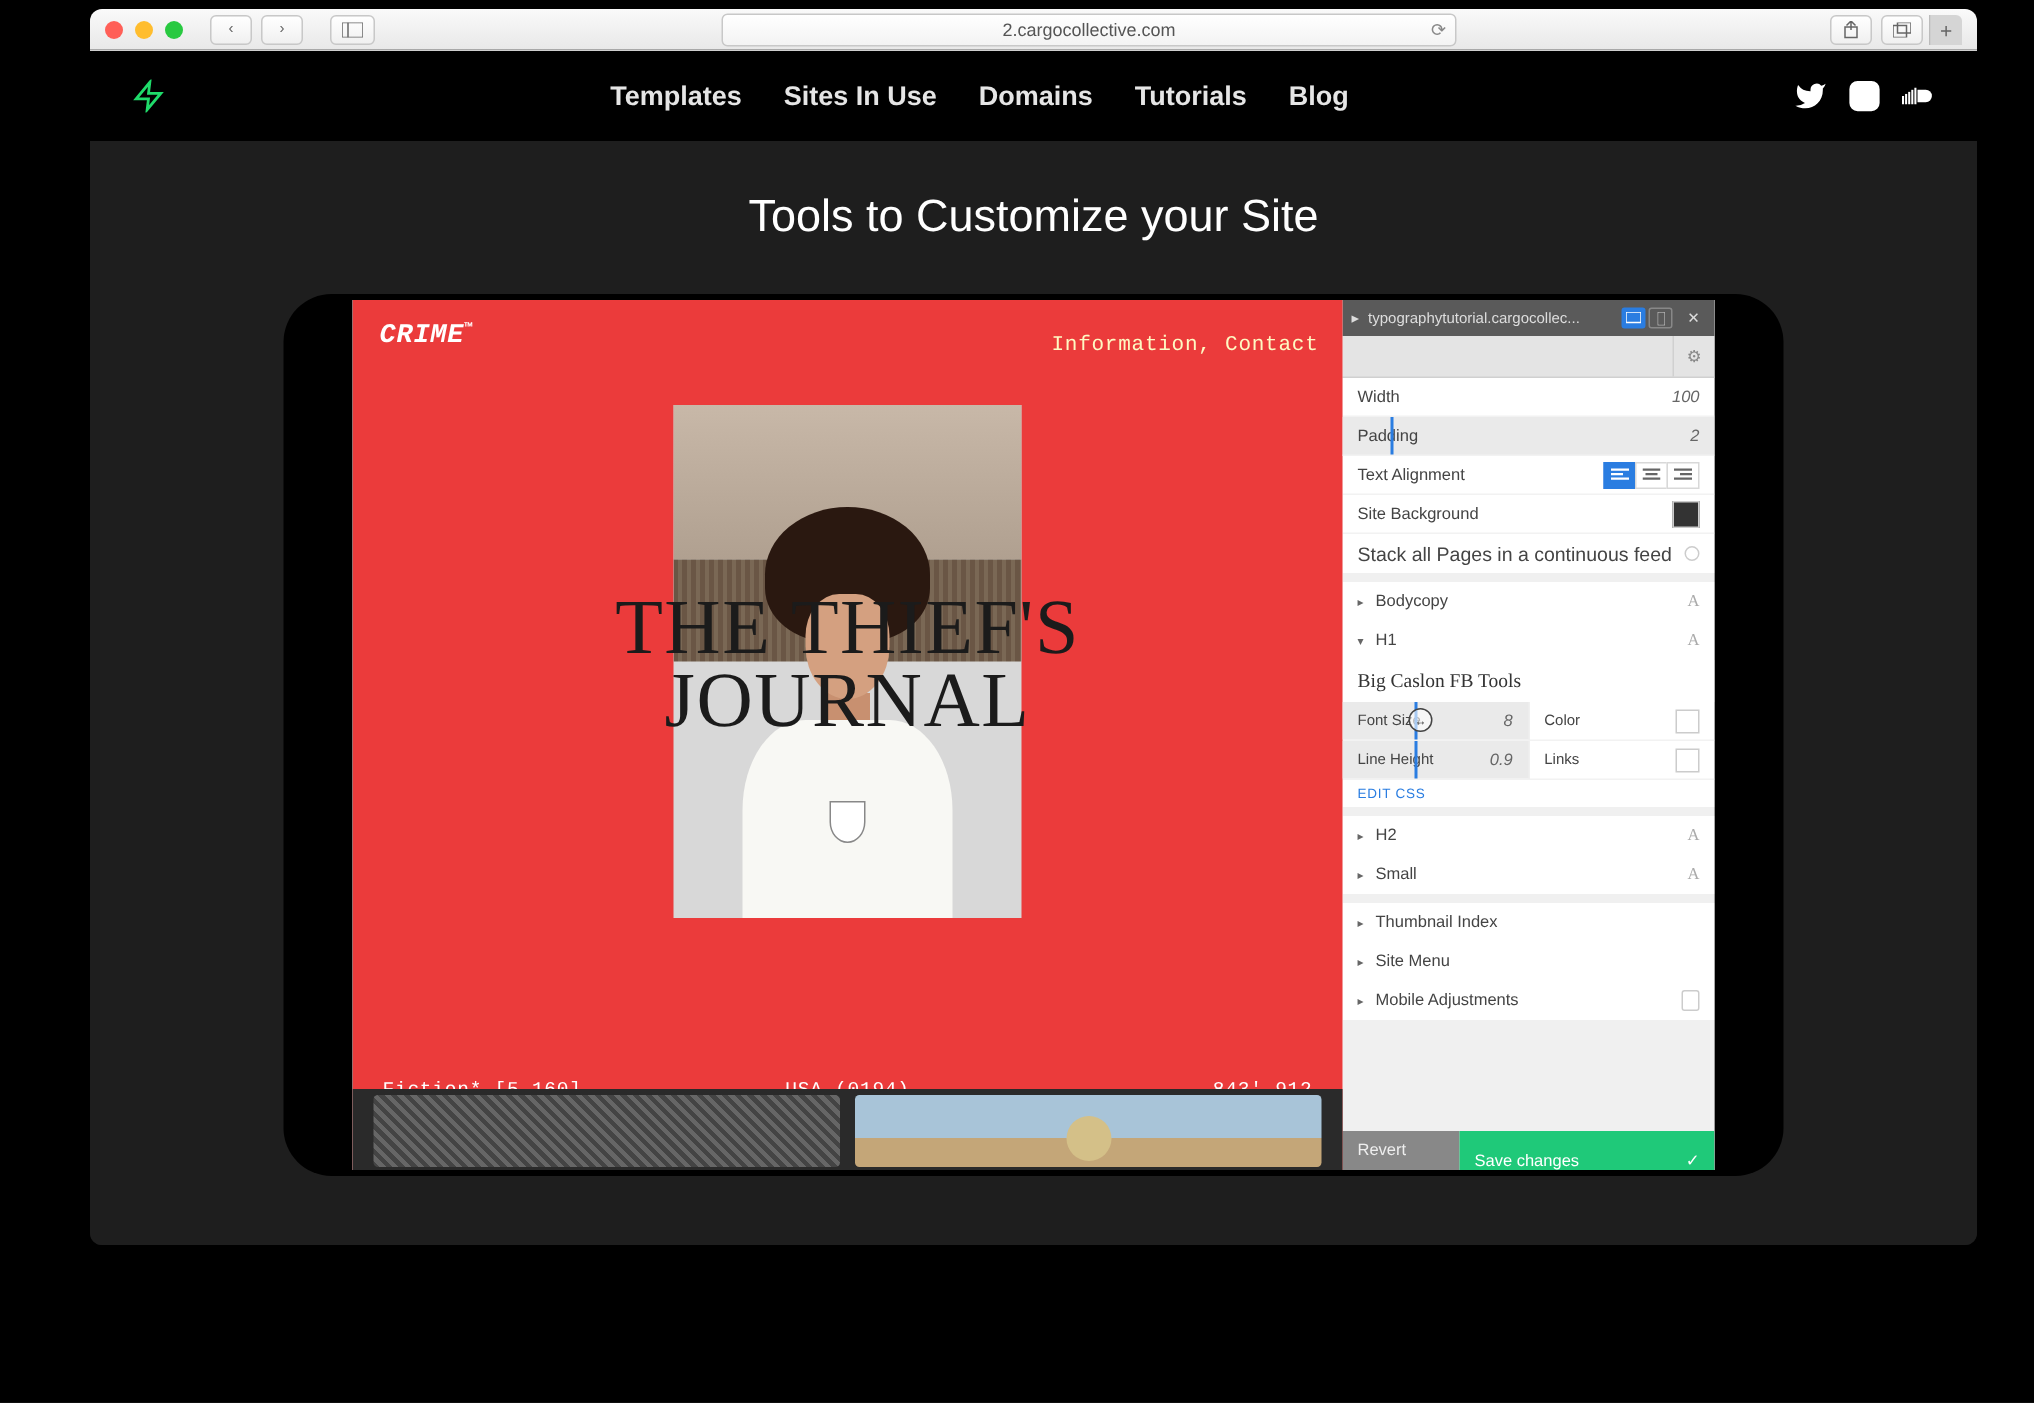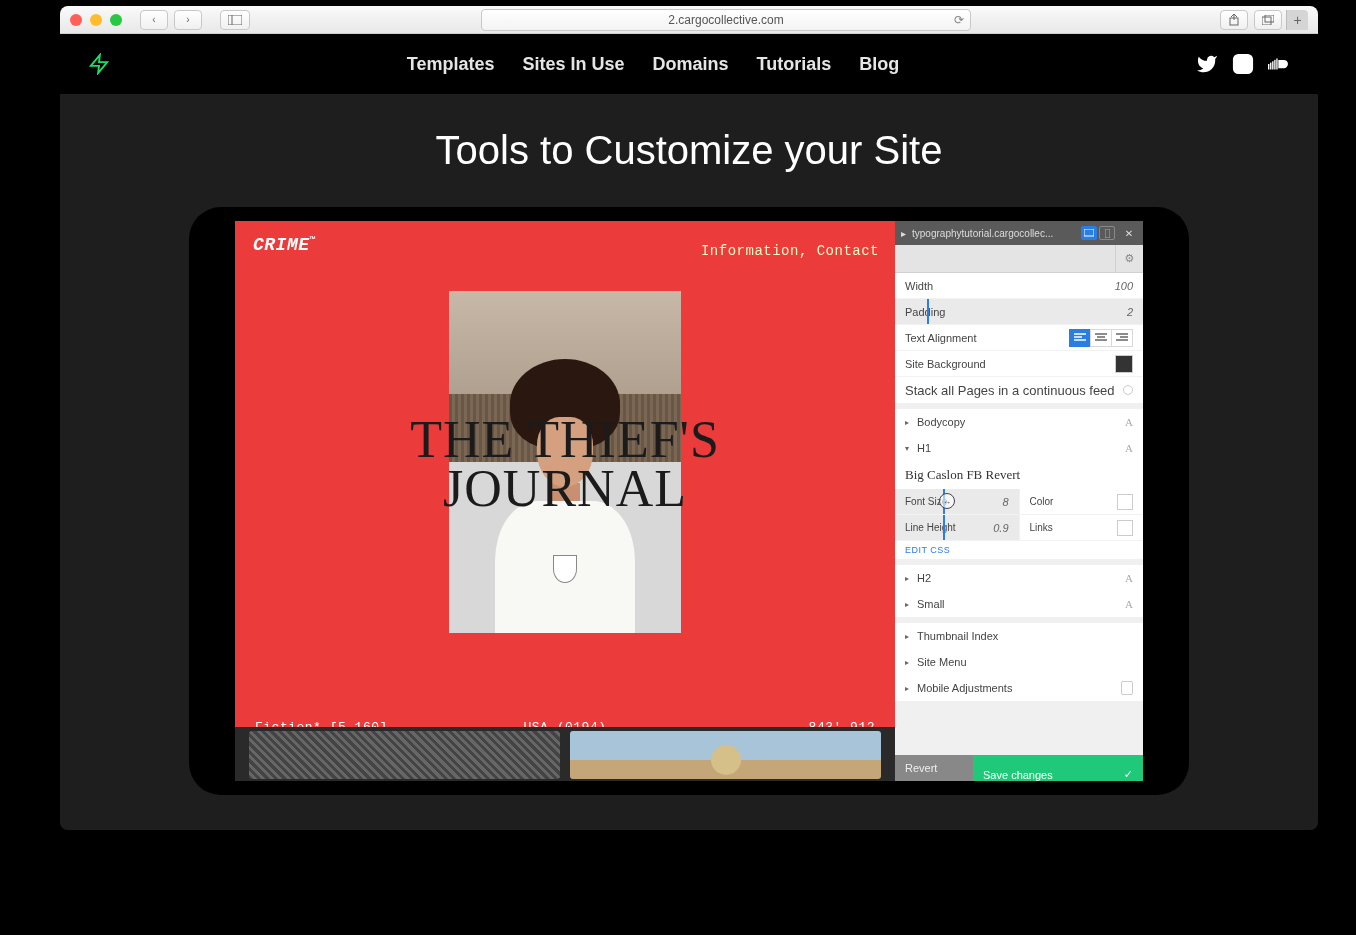--- a/index.html
+++ b/index.html
@@ -23,24 +23,24 @@
 
 .site-hdr { height: 60px; background:#000; display:flex; align-items:center; padding:0 28px; justify-content:space-between;gap:35px; }
 .bolt { width: 22px; height: 22px; }
 .nav { display:flex; gap:28px; }
 .nav a { color:#e5e5e5; font-size:18px; font-weight:600; text-decoration:none; }
 .socials { display:flex; gap:14px; align-items:center; }
 .socials svg { width:22px; height:22px; fill:#fff; }
 
 
 .page { background:#1e1e1e; padding: 34px 0 40px; height: calc(100% - 88px); }
-.headline { color:#fff; text-align:center; font-size:40px; font-weight:500; margin-bottom: 34px; }
-
-
-.device { width: 1000px; height: 588px; margin: 0 auto; background:#000; border-radius: 32px; padding: 14px 46px; position:relative; }
+.headline { color:#fff; text-align:center; font-size:30px; font-weight:500; margin-bottom: 34px; }
+
+
+.device { width: 1000px; height: 588px; margin: 0 auto; background:#000; border-radius: 32px; padding: 4px 46px; position:relative; }
 .screen { width: 100%; height: 100%; background:#fff; display:flex; position:relative; overflow:hidden; }
 
 
 .canvas { flex: 1; background:#eb3b3b; color:#fff; position:relative; font-family: 'Courier New', monospace; }
 .brand { position:absolute; top:14px; left:18px; font-weight:800; font-style:italic; letter-spacing:0.5px; font-size:18px; color:#fff; }
 .brand sup { font-size:9px; font-style:normal; }
 .canvnav { position:absolute; top:22px; left:0; right:16px; text-align:right; font-size:14px; letter-spacing:0.5px; color:#fef9c3; }
 .hero { position:absolute; top:70px; left:50%; transform:translateX(-50%); width:232px; height:342px; background:#d8d8d8; overflow:hidden; }
 .hero .sky { height:30%; background:linear-gradient(#c8b8a8,#b0a090); }
 .hero .crowd { height:20%; background:repeating-linear-gradient(90deg,#6a5645,#6a5645 3px,#7a6855 3px,#7a6855 6px); }
@@ -294,21 +294,21 @@
               <div class="acc">
                 <span class="tri">▸</span>
                 <span>Bodycopy</span>
                 <span class="A">A</span>
               </div>
               <div class="acc">
                 <span class="tri">▾</span>
                 <span>H1</span>
                 <span class="A">A</span>
               </div>
-              <div class="fontname">Big Caslon FB Revert</div>
+              <div class="fontname">Big Caslon FB Tools</div>
               <div class="row split">
                 <div class="half shade">
                   <span class="lbl">Font Size</span>
                   <div class="cursor-ring">↔</div>
                   <span class="val">8</span>
                 </div>
                 <div class="half">
                   <span class="lbl">Color</span>
                   <div class="swatchbox"></div>
                 </div>

